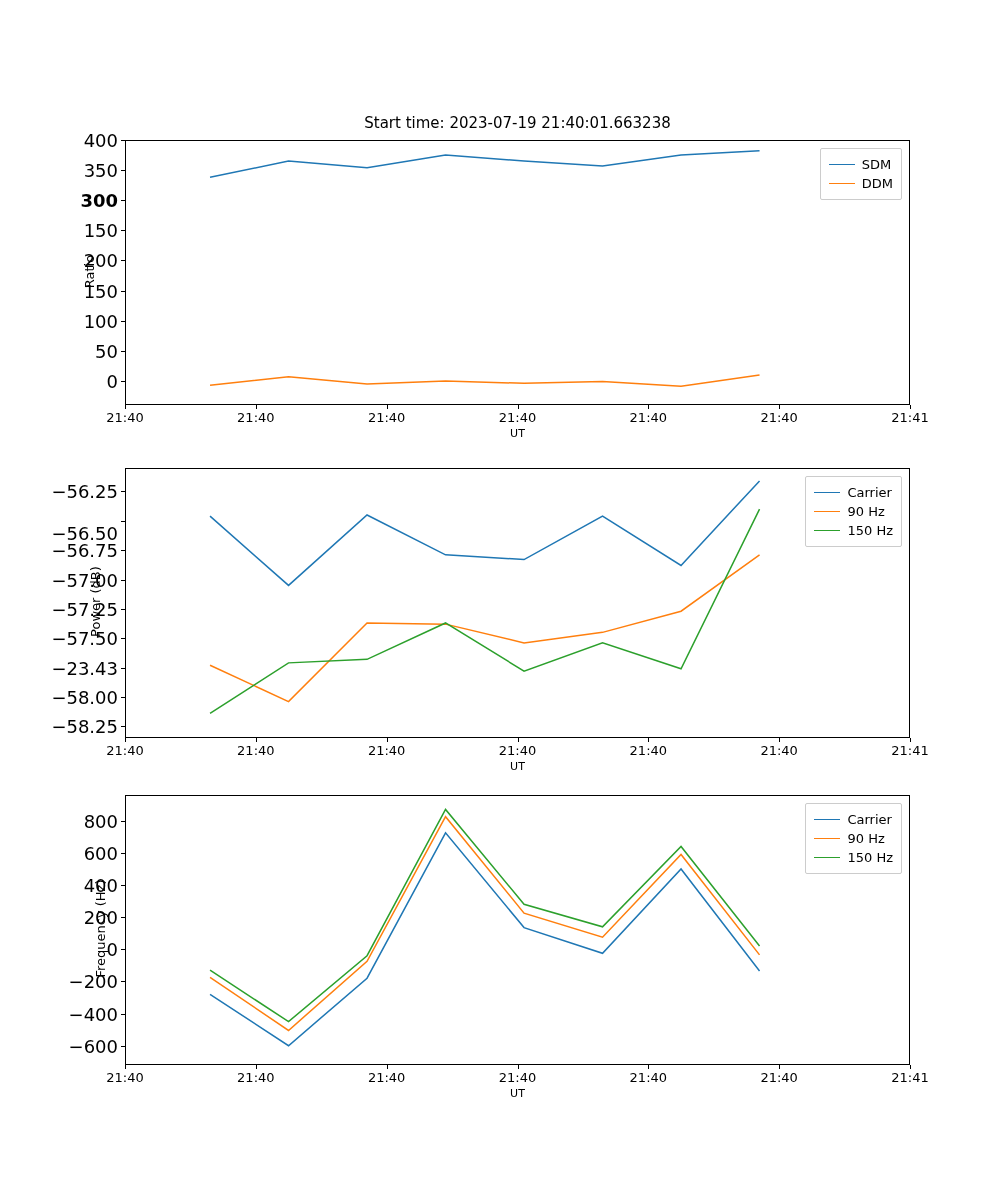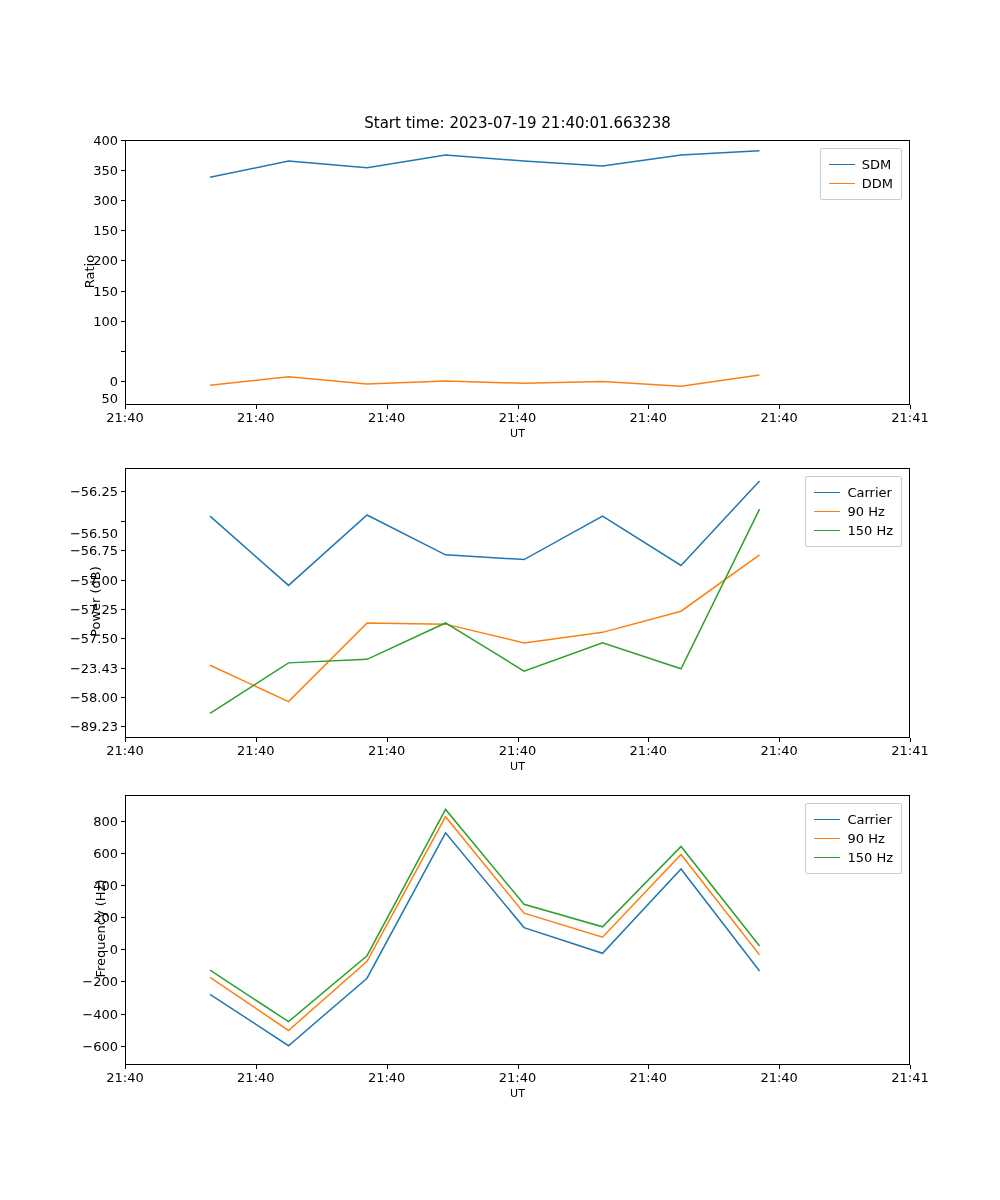--- a/index.html
+++ b/index.html
@@ -54,21 +54,21 @@
     position: absolute;
     width: 100%;
     text-align: center;
     font-size: 11px;
     left: 0;
   }
   .ytick {
     position: absolute;
     right: 100%;
     margin-right: 7px;
-    font-size: 13px;
+    font-size: 18px;
     text-align: left;
     white-space: nowrap;
     transform: translateY(-50%);
   }
   .ytick-mark {
     position: absolute;
     right: 100%;
     width: 4px;
     height: 1px;
     background: #000000;
@@ -135,31 +135,31 @@
           <span class="legend-swatch" style="border-top-color: rgb(31, 119, 180);"></span>
           <span>SDM</span>
         </div>
         <div class="legend-row">
           <span class="legend-swatch" style="border-top-color: rgb(255, 127, 14);"></span>
           <span>DDM</span>
         </div>
       </div>
   <div class="ytick" style="top: 240.909px;">0</div>
       <div class="ytick-mark" style="top: 240.909px;"></div>
-      <div class="ytick" style="top: 210.795px; margin-top: 47px;">50</div>
+      <div class="ytick" style="top: 210.795px;">50</div>
       <div class="ytick-mark" style="top: 210.795px;"></div>
       <div class="ytick" style="top: 180.682px;">100</div>
       <div class="ytick-mark" style="top: 180.682px;"></div>
       <div class="ytick" style="top: 150.568px;">150</div>
       <div class="ytick-mark" style="top: 150.568px;"></div>
       <div class="ytick" style="top: 120.455px;">200</div>
       <div class="ytick-mark" style="top: 120.455px;"></div>
       <div class="ytick" style="top: 90.3409px;">150</div>
       <div class="ytick-mark" style="top: 90.3409px;"></div>
-      <div class="ytick" style="top: 60.2273px;">300</div>
+      <div class="ytick" style="top: 60.2273px; font-weight: bold;">300</div>
       <div class="ytick-mark" style="top: 60.2273px;"></div>
       <div class="ytick" style="top: 30.1136px;">350</div>
       <div class="ytick-mark" style="top: 30.1136px;"></div>
       <div class="ytick" style="top: 0px;">400</div>
       <div class="ytick-mark" style="top: 0px;"></div>
       <div class="xtick" style="left: 0px;">21:40</div>
       <div class="xtick-mark" style="left: 0px;"></div>
       <div class="xtick" style="left: 130.833px;">21:40</div>
       <div class="xtick-mark" style="left: 130.833px;"></div>
       <div class="xtick" style="left: 261.667px;">21:40</div>
@@ -190,21 +190,21 @@
         </div>
         <div class="legend-row">
           <span class="legend-swatch" style="border-top-color: rgb(255, 127, 14);"></span>
           <span>90 Hz</span>
         </div>
         <div class="legend-row">
           <span class="legend-swatch" style="border-top-color: rgb(44, 160, 44);"></span>
           <span>150 Hz</span>
         </div>
       </div>
-  <div class="ytick" style="top: 258.261px;">−89.23</div>
+  <div class="ytick" style="top: 258.261px;">−58.25</div>
       <div class="ytick-mark" style="top: 258.261px;"></div>
       <div class="ytick" style="top: 228.913px;">−58.00</div>
       <div class="ytick-mark" style="top: 228.913px;"></div>
       <div class="ytick" style="top: 199.565px;">−23.43</div>
       <div class="ytick-mark" style="top: 199.565px;"></div>
       <div class="ytick" style="top: 170.217px;">−57.50</div>
       <div class="ytick-mark" style="top: 170.217px;"></div>
       <div class="ytick" style="top: 140.87px;">−57.25</div>
       <div class="ytick-mark" style="top: 140.87px;"></div>
       <div class="ytick" style="top: 111.522px;">−57.00</div>

